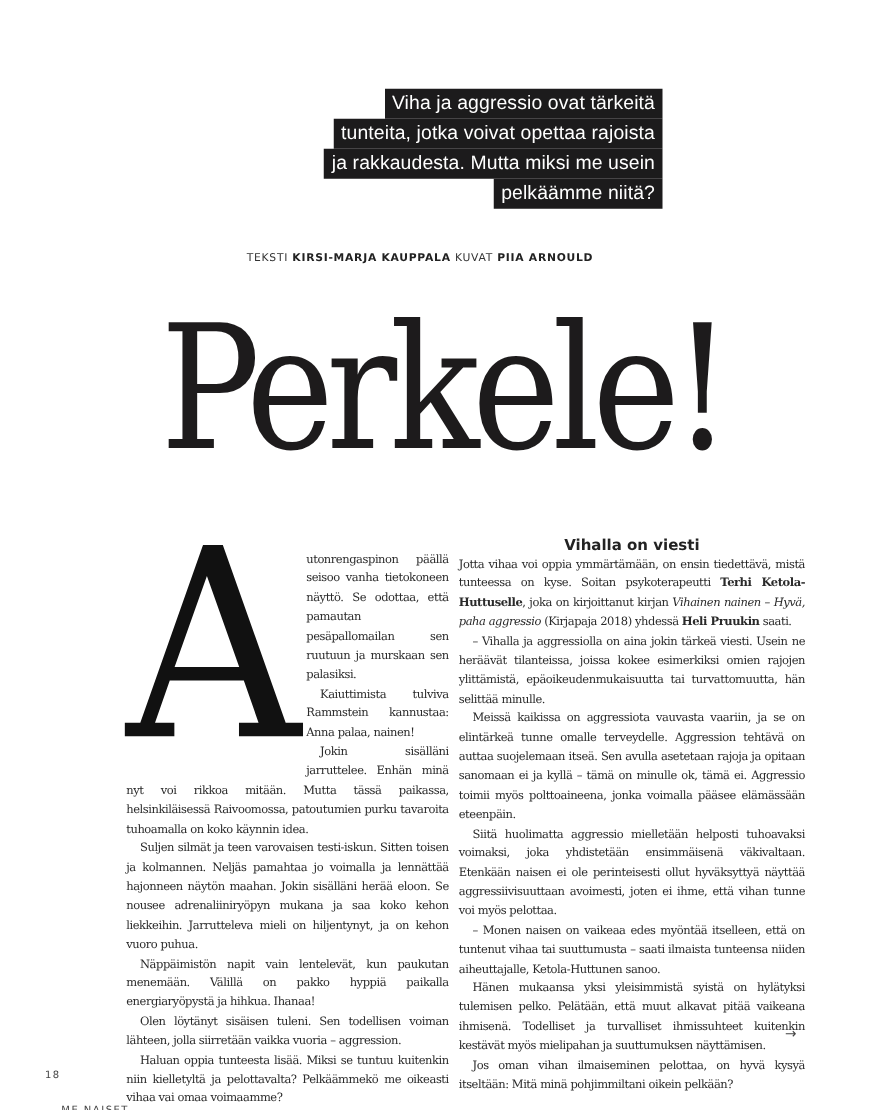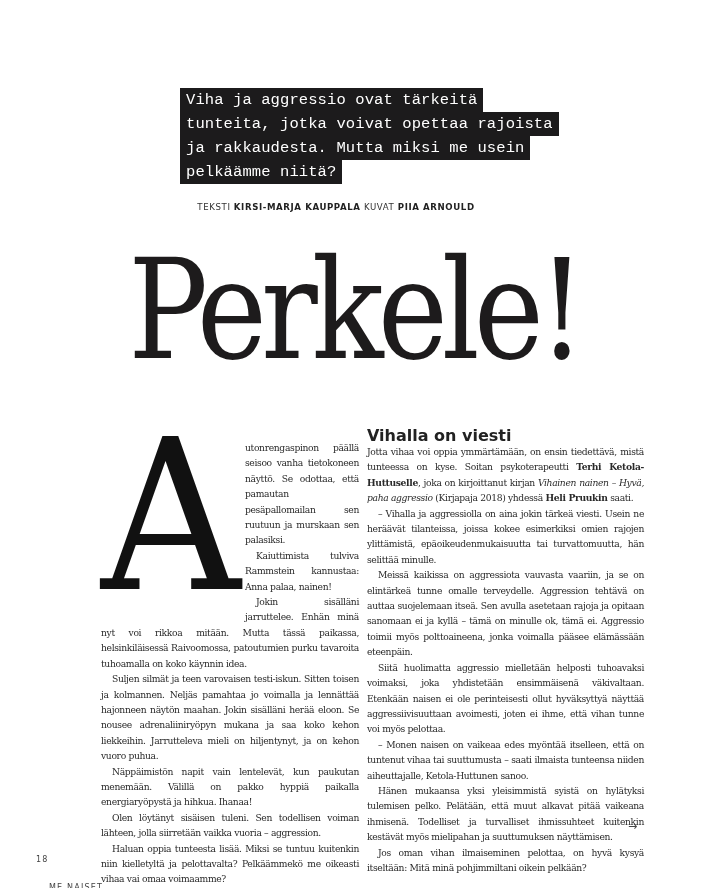--- a/index.html
+++ b/index.html
@@ -1,22 +1,22 @@
 <!DOCTYPE html>
 <html><head>
   <meta charset="utf-8">
   <style>
     * { margin: 0; padding: 0; box-sizing: border-box; }
     html, body { width: 708px; height: 888px; background: #ffffff; overflow: hidden; }
     body { position: relative; color: #222; font-family: "DejaVu Serif", serif; }
 
     .deck {
-      position: absolute; left: 180px; top: 88px; width: 350px;
-      text-align: left;
-      font-family: Liberation Mono, monospace;
+      position: absolute; left: 180px; top: 71px; width: 350px;
+      text-align: right;
+      font-family: Liberation Sans, sans-serif;
       font-size: 15.5px; line-height: 24px; color: #fff;
     }
     .deck-line {
       display: inline-block; background: #1c1b1c; padding: 0 6px;
       margin: 0 0 0 0; white-space: nowrap; letter-spacing: 0.1px;
     }
 
     .byline {
       position: absolute; left: 0; width: 672px; top: 202px;
       text-align: center; font-family: "DejaVu Sans", sans-serif;
@@ -43,22 +43,22 @@
 
     .col-left { left: 101px; top: 440px; width: 258px; }
     .dropcap {
       float: left; font-family: "DejaVu Serif", serif;
       font-size: 210px; line-height: 150px; height: 172px;
       width: 144px; margin-top: 2px; color: #111;
       transform: scaleX(0.92); transform-origin: left;
     }
     .col-right { left: 367px; top: 428px; width: 277px; }
     .subhead {
-      text-align: left; font-family: "DejaVu Sans", sans-serif;
-      font-weight: bold; font-size: 16px; line-height: 16px; color: #222;
+      text-align: center; font-family: "DejaVu Sans", sans-serif;
+      font-weight: bold; font-size: 12px; line-height: 16px; color: #222;
       letter-spacing: 0;
     }
 
     .arrow {
       position: absolute; left: 628px; top: 820px;
       font-family: "DejaVu Sans", sans-serif; font-size: 11px; color: #444;
     }
 
     .footer {
       position: absolute; top: 855px; font-family: "DejaVu Sans", sans-serif;

